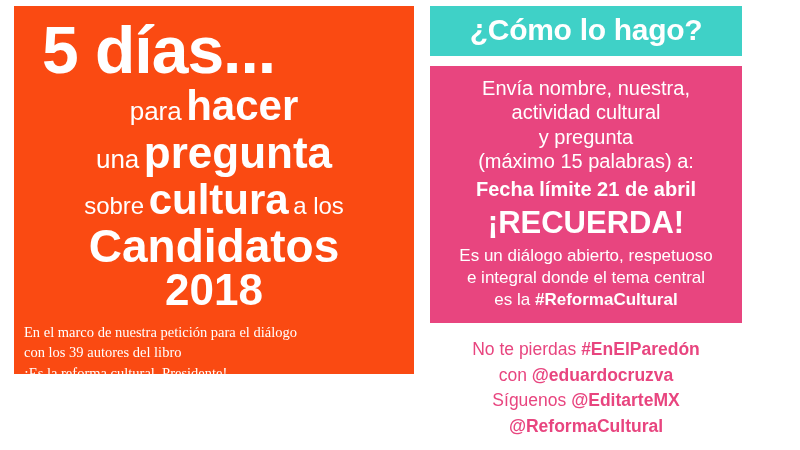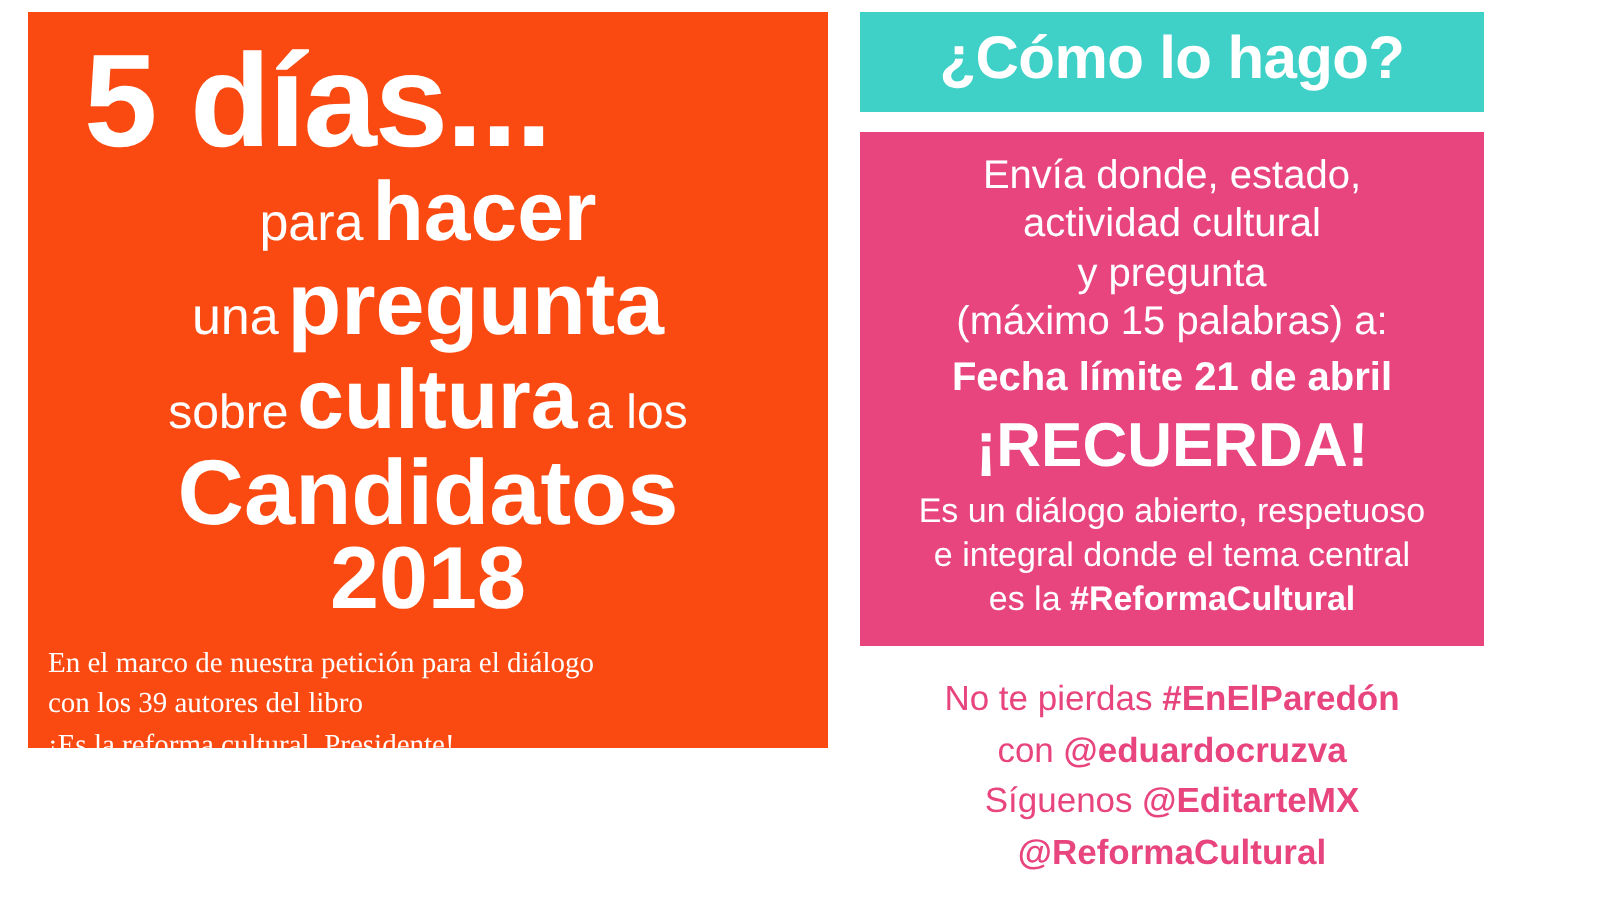--- a/index.html
+++ b/index.html
@@ -183,21 +183,21 @@
       <div>con los 39 autores del libro</div>
       <div>¡Es la reforma cultural, Presidente!</div>
     </div>
   </div>
 
   <div class="right-col">
 
     <div class="teal-banner">¿Cómo lo hago?</div>
 
     <div class="magenta-box">
-      <div class="m-line">Envía donde, estado,</div>
+      <div class="m-line">Envía nombre, nuestra,</div>
       <div class="m-line">actividad cultural</div>
       <div class="m-line">y pregunta</div>
       <div class="m-line">(máximo 15 palabras) a:</div>
       <div class="m-deadline">Fecha límite 21 de abril</div>
       <div class="m-remember">¡RECUERDA!</div>
       <div class="m-note">
         <div>Es un diálogo abierto, respetuoso</div>
         <div>e integral donde el tema central</div>
         <div>
           <span>es la </span><span class="hash">#ReformaCultural</span>

